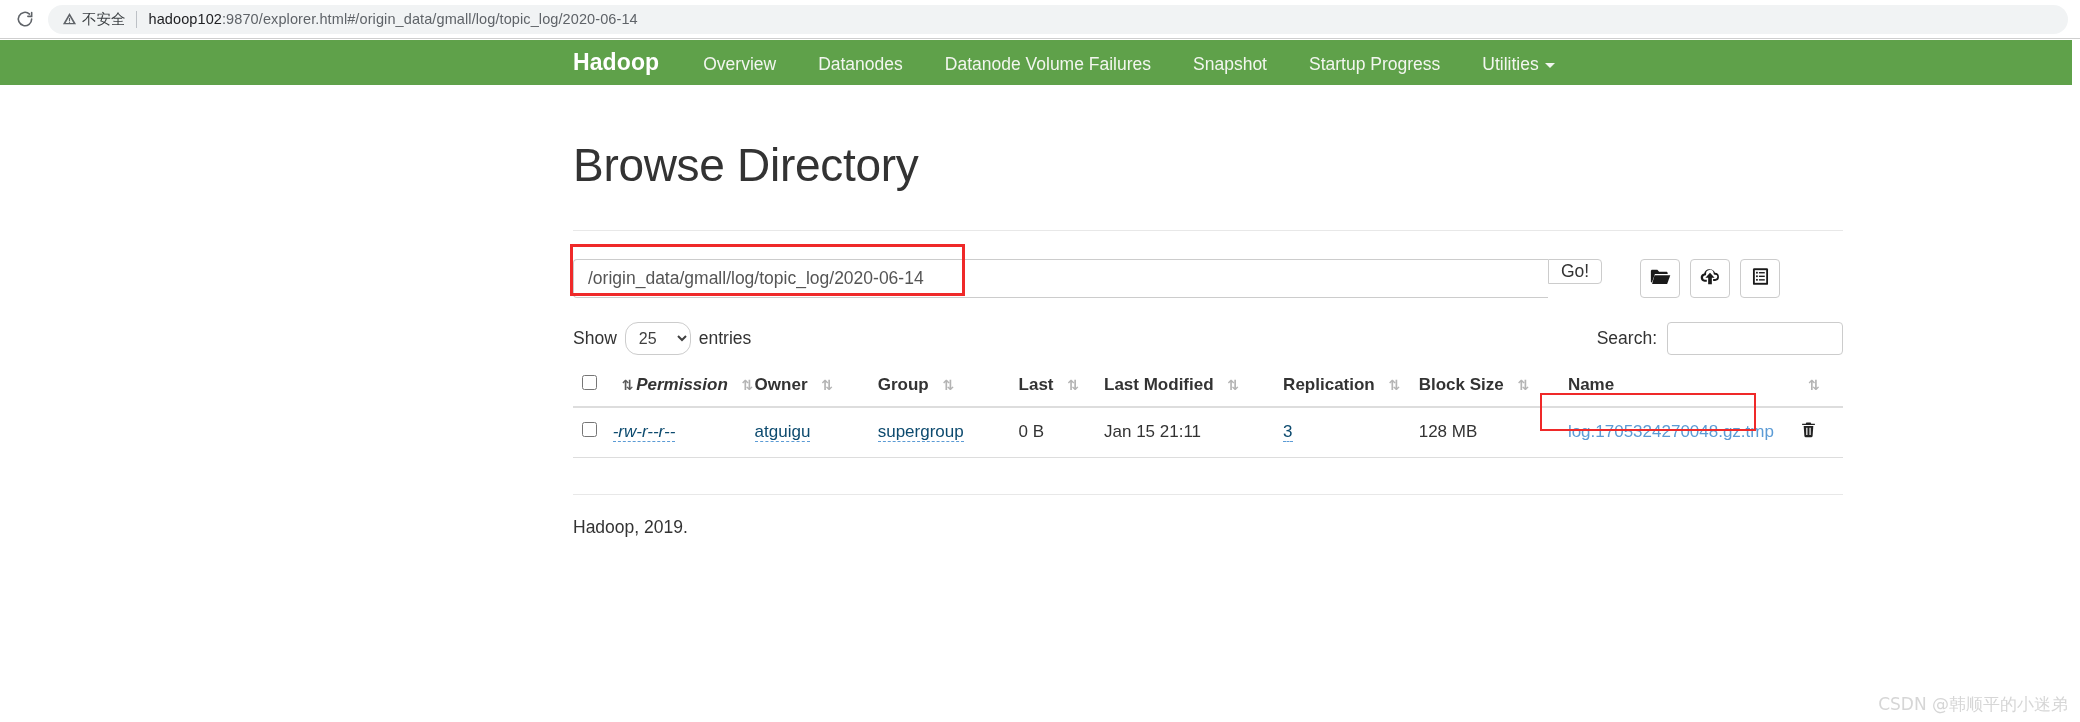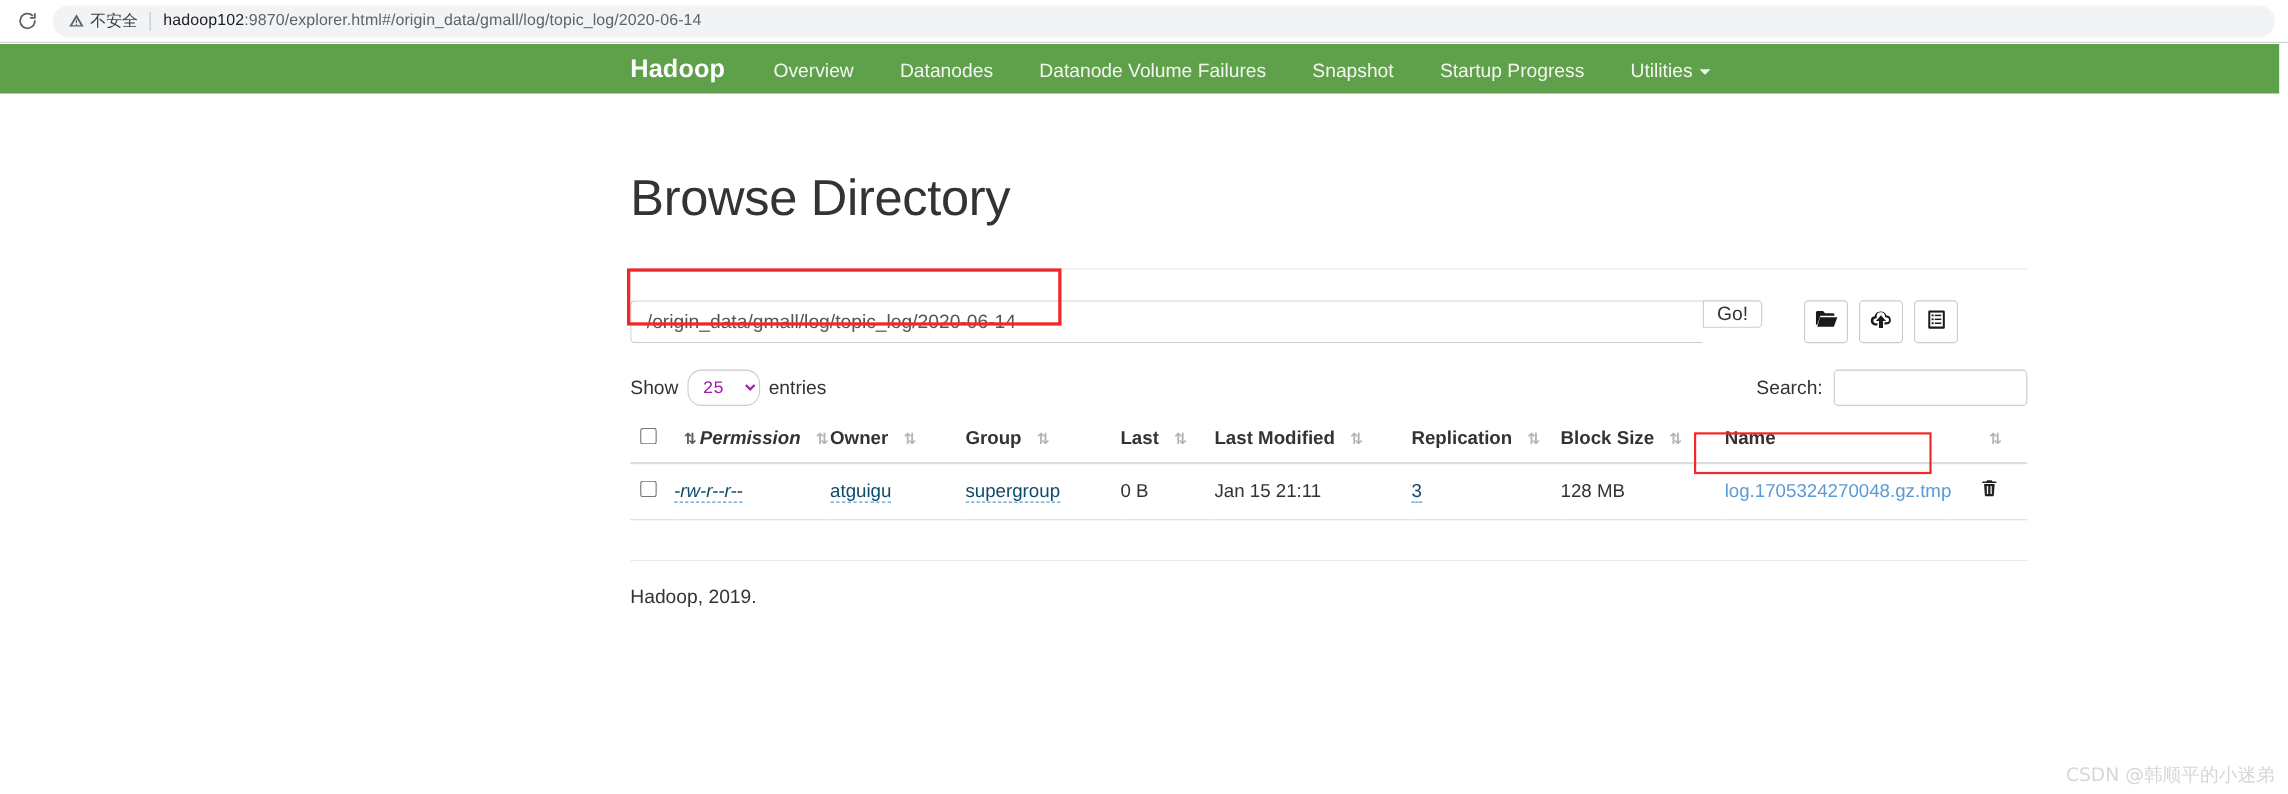--- a/index.html
+++ b/index.html
@@ -64,21 +64,21 @@
     border-top: 5px solid #f2f6ef; margin-left: 6px; vertical-align: middle;
   }
 
   
   .container {
     position: absolute; left: 573px; top: 85px;
     width: 1270px;
   }
   .page-title {
     font-size: 46px; color: #333333; font-weight: normal;
-    margin: 0; padding-top: 67px; letter-spacing: -.3px;
+    margin: 0; padding-top: 53px; letter-spacing: -.3px;
   }
   .title-rule {
     height: 1px; background: #e8e8e8; margin-top: 38px; width: 1270px;
   }
 
   
   .path-row {
     display: flex; align-items: center;
     margin-top: 28px;
   }
@@ -130,23 +130,23 @@
   
   .controls-row {
     display: flex; align-items: center; justify-content: space-between;
     margin-top: 24px;
   }
   .show-entries { display: flex; align-items: center; font-size: 17.5px; color: #333; }
   .show-entries .lbl { margin-right: 8px; }
   .entries-select {
     height: 33px; width: 66px;
     border: 1px solid #ccc; border-radius: 13px;
-    font-size: 16px; color: #a21caf; background: #fff;
+    font-size: 16px; color: #404040; background: #fff;
     padding-left: 9px;
-    font-family: Liberation Mono, monospace;
+    font-family: Liberation Sans, sans-serif;
     cursor: pointer;
   }
   .show-entries .lbl2 { margin-left: 8px; }
   .search-wrap { display: flex; align-items: center; font-size: 17.5px; color: #333; }
   .search-input {
     margin-left: 10px; height: 33px; width: 176px;
     border: 1px solid #ccc; border-radius: 4px;
     padding: 0 8px; font-size: 16px;
     font-family: "Liberation Sans", sans-serif;
     outline: none; background: #fff;

